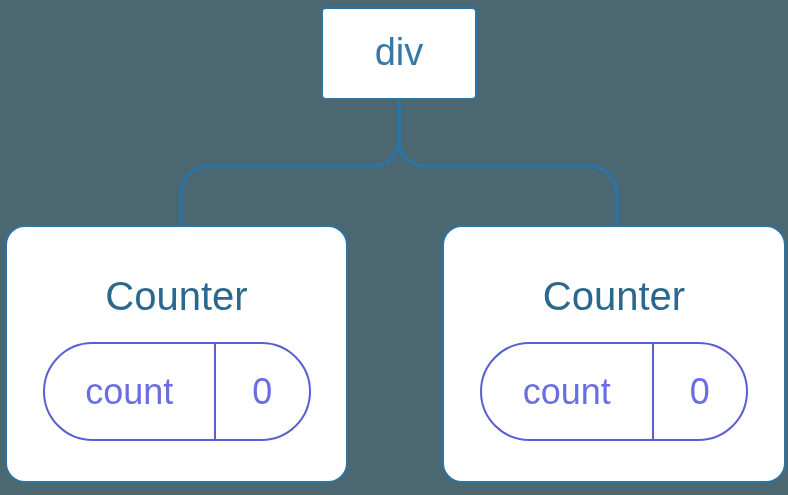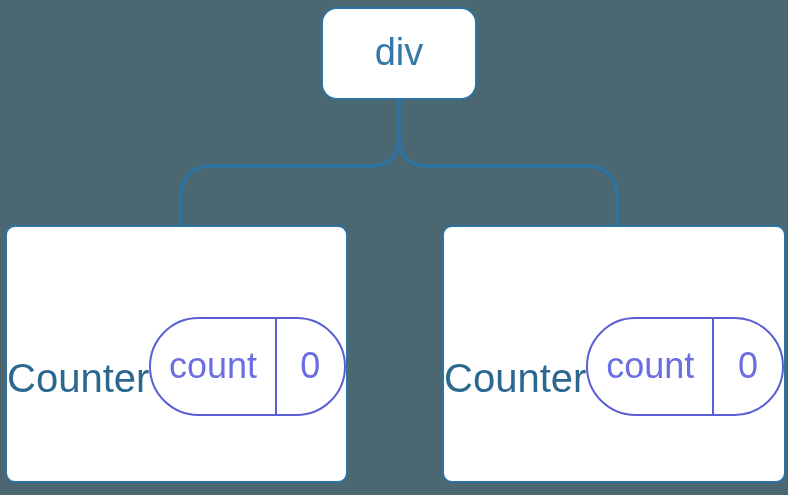--- a/index.html
+++ b/index.html
@@ -33,39 +33,40 @@
     fill: none;
     stroke: var(--edge-blue);
     stroke-width: 3.5;
   }
   .root-node {
     position: absolute;
     left: 321px; top: 7px;
     width: 156px; height: 93px;
     background: var(--node-fill);
     border: 2.5px solid var(--edge-blue);
-    border-radius: 16px;
+    border-radius: 5px;
     display: flex;
     align-items: center;
     justify-content: center;
   }
   .root-label {
     font-size: 38px;
     color: var(--root-label-text);
     line-height: 1;
     padding-bottom: 4px;
   }
   .component-card {
     position: absolute;
     top: 225px;
     height: 258px;
     background: var(--node-fill);
     border: 2px solid var(--edge-blue);
-    border-radius: 10px;
+    border-radius: 20px;
     display: flex;
+    flex-direction: column;
     align-items: center;
   }
   .card-left  { left: 5px;   width: 343px; }
   .card-right { left: 442px; width: 344px; }
   .component-title {
     margin-top: 47px;
     font-size: 40px;
     font-weight: 500;
     line-height: 1.1;
     color: var(--component-title-text);

